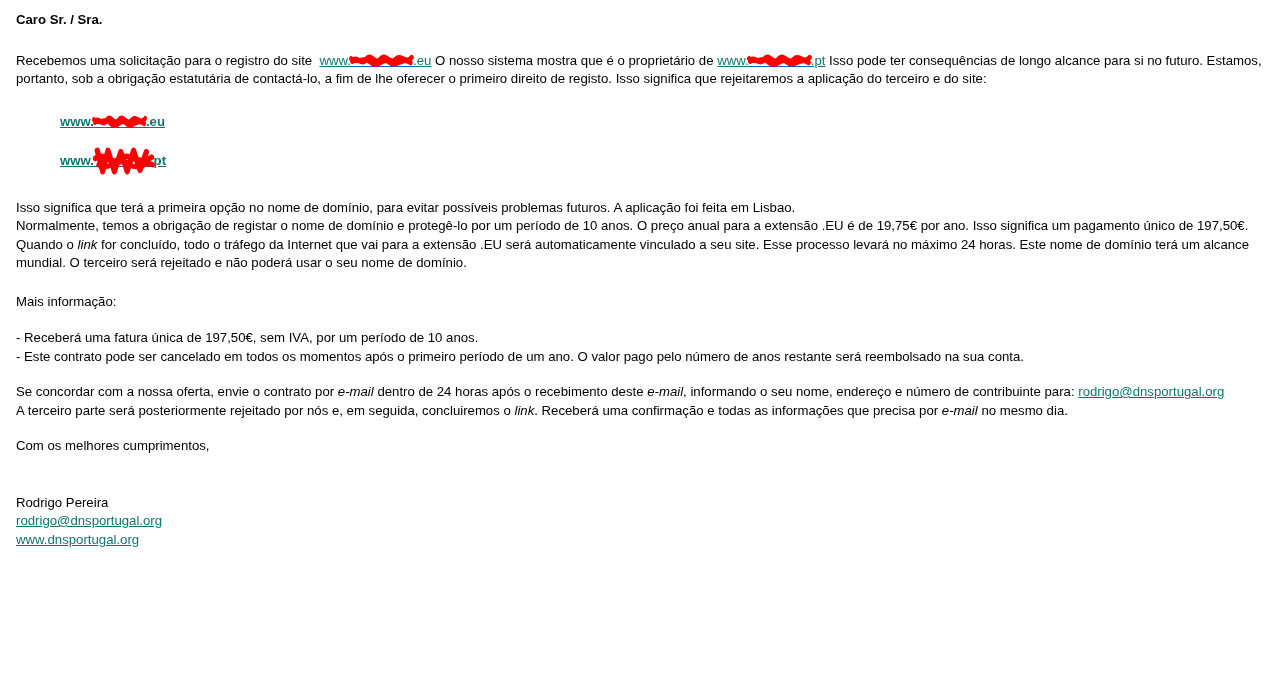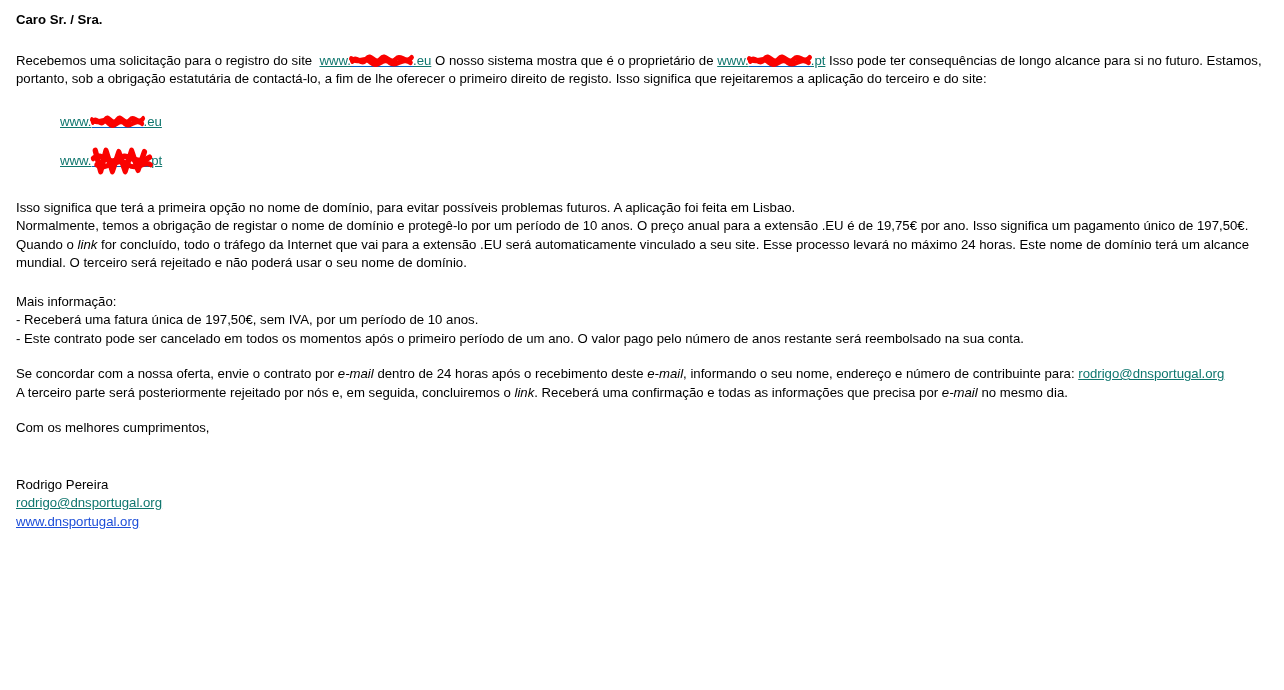--- a/index.html
+++ b/index.html
@@ -8,26 +8,26 @@
     font-size:13.2px;
     line-height:18.5px;
     color:#000000;
     width:1284px;
     height:690px;
     overflow:hidden;
   }
   .page { padding:11px 2px 0 16px; width:1254px; }
   .b { font-weight:bold; }
   .line { margin:0; }
-  .mt16{margin-top:28px}.mt17{margin-top:17px}.mt18{}
+  .mt16{margin-top:28px}.mt17{margin-top:17px}.mt18{margin-top:18px}
   .mt20{margin-top:20px}.mt21{margin-top:21px}.mt22{margin-top:22px}
   .mt24{margin-top:24px}.mt38{margin-top:38px}
-  .indent { padding-left:44px; }
+  .indent { padding-left:44px;font-weight:bold; }
   a.lnk { color:#0f766e; text-decoration:underline; cursor:pointer; }
-  a.lnk.black { color:#1d4ed8;margin-top:48px; }
+  a.lnk.black { color:#0f766e;margin-top:48px; }
   em { }
 
   
   .redact {
     display:inline-block; position:relative;
     height:12px; vertical-align:-2px;
     border-bottom:1px solid #0563c1;
   }
   .redact.v-inline { width:62px; }
   .redact.v-eu { width:52px; }

